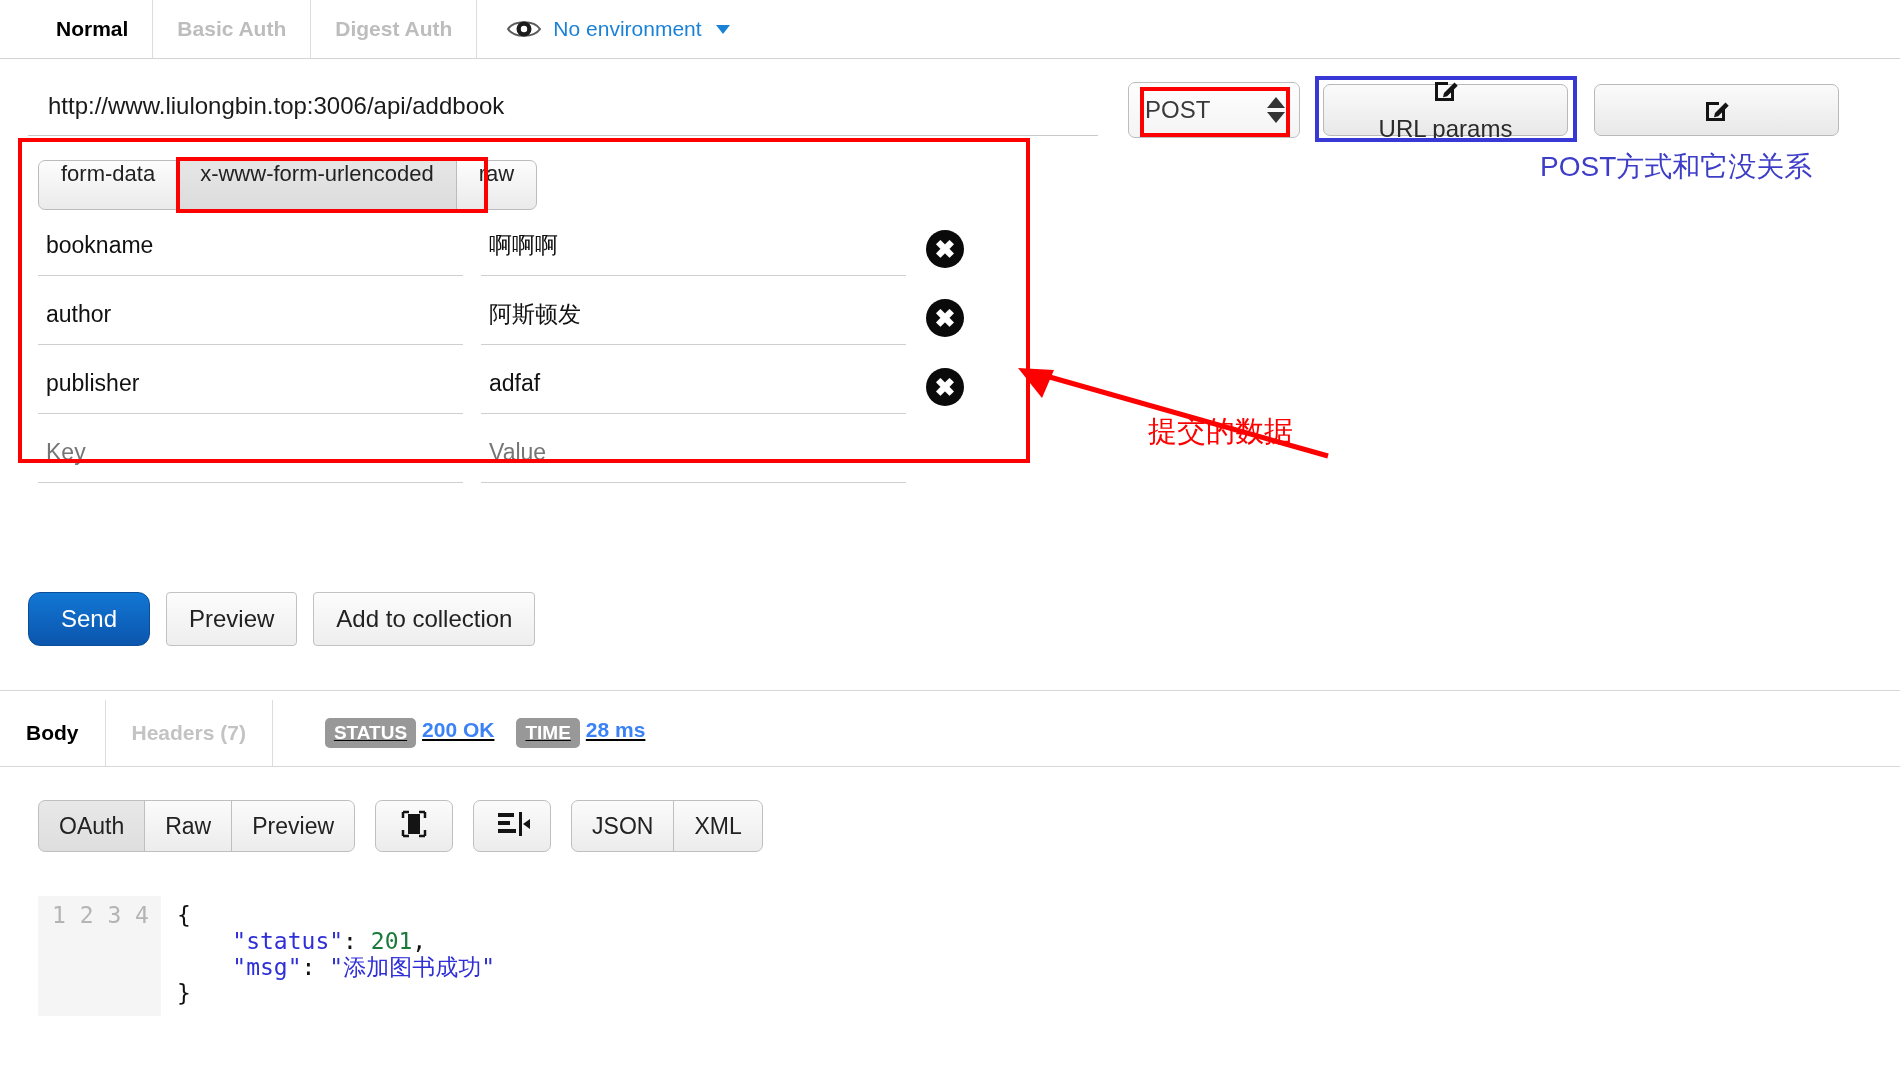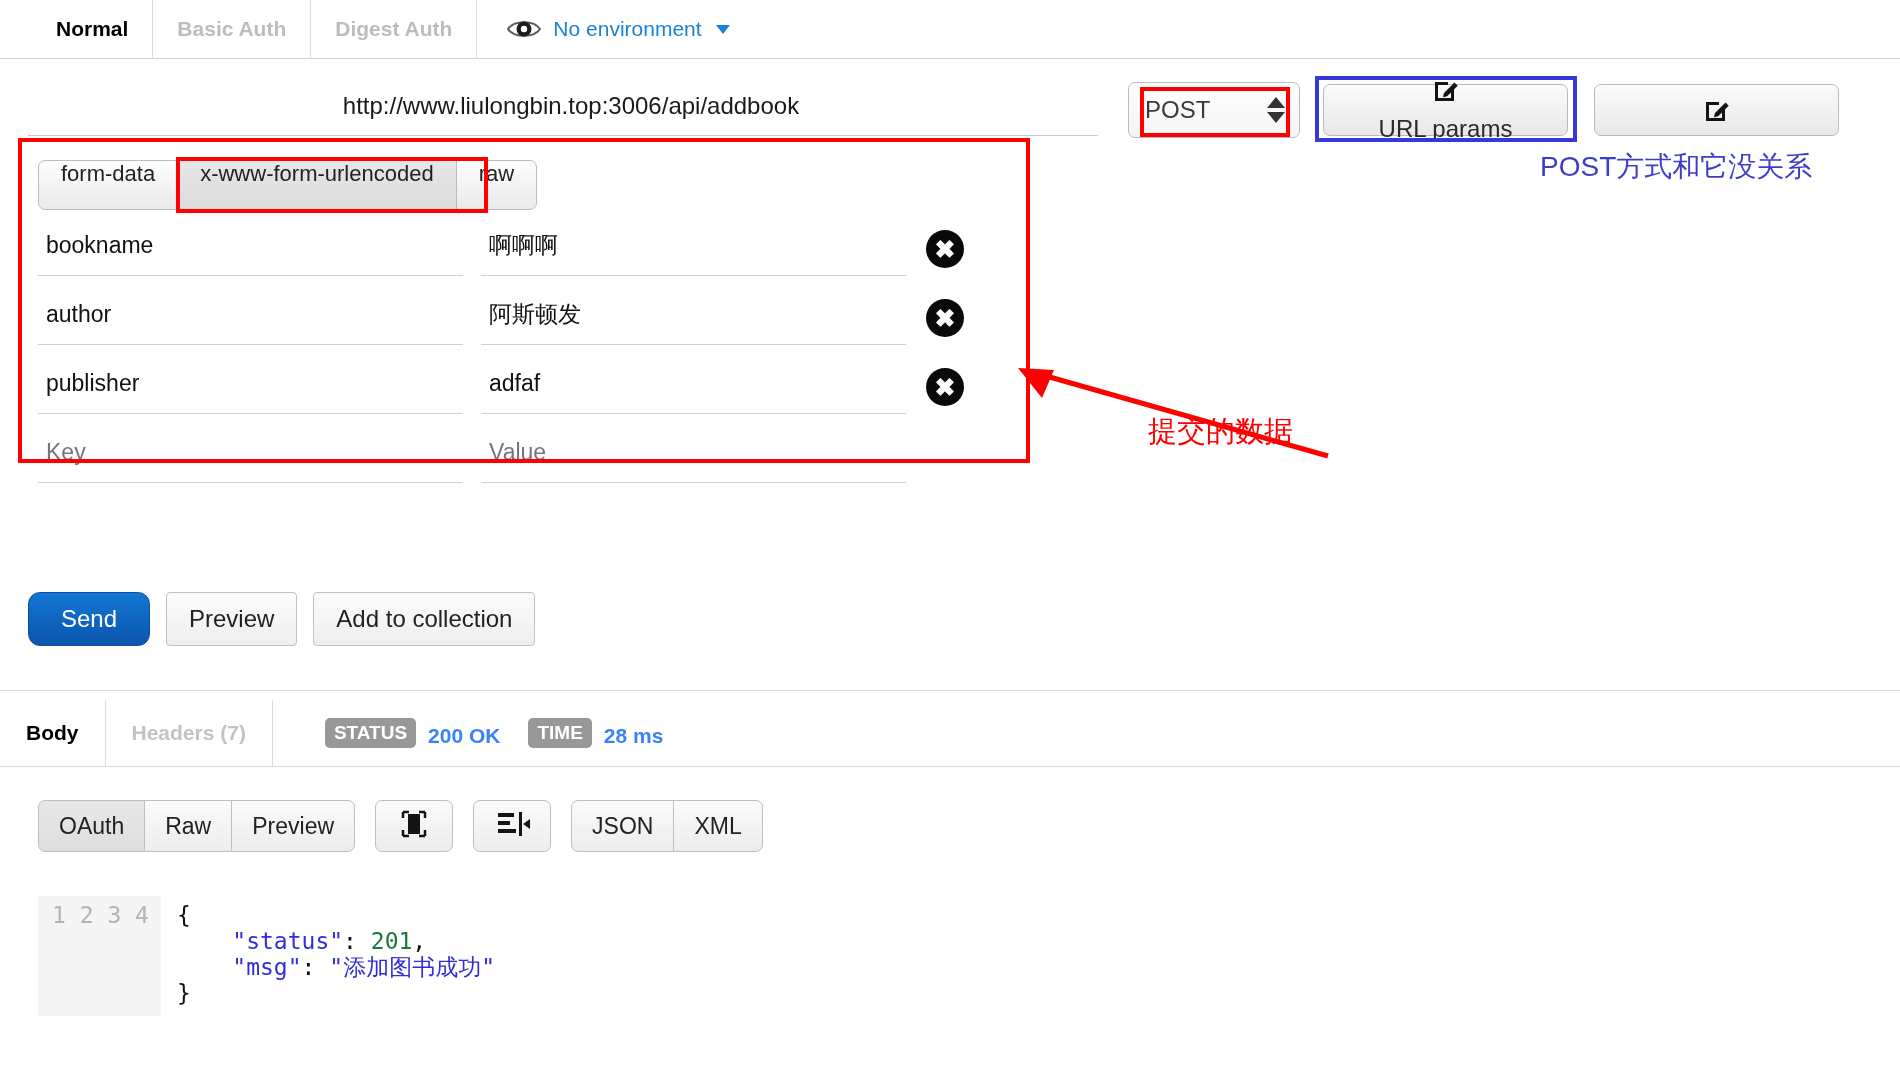--- a/index.html
+++ b/index.html
@@ -51,21 +51,20 @@
   
   .urlrow { position: absolute; left: 0; top: 82px; width: 1900px; height: 62px; }
   .url-input {
     position: absolute; left: 28px; top: 0;
     width: 1070px; height: 54px;
     border: none; border-bottom: 1px solid #c9c9c9;
     font-size: 24px; color: #1a1a1a;
     background: transparent; outline: none;
     padding: 0 4px 6px 20px;
     font-family: "Liberation Sans", sans-serif;
-    text-align: center;
   }
   .method-wrap {
     position: absolute; left: 1128px; top: 0;
     width: 172px; height: 56px;
     border: 1px solid #bdbdbd; border-radius: 7px;
     background: linear-gradient(#fefefe, #f4f4f4);
     display: flex; align-items: center;
   }
   .method-text { font-size: 24px; color:#3a3a3a; padding-left: 16px; flex:1; }
   .spinner { display: flex; flex-direction: column; gap: 4px; padding-right: 14px; }
@@ -183,21 +182,21 @@
   .hr-mid { position: absolute; left: 0; top: 690px; width: 1900px; height: 1px; background: #d8d8d8; }
 
   
   .resbar { position: absolute; left: 0; top: 700px; width: 1900px; height: 66px; display:flex; align-items:center; }
   .res-tab {
     height: 66px; display:flex; align-items:center; justify-content:center;
     padding: 0 26px; font-size: 21px; font-weight: bold;
     border-right: 1px solid #dcdcdc; cursor:pointer;
   }
   .res-tab.dim { color: #c3c3c3; }
-  .res-meta { display:flex; align-items:flex-end; gap: 12px; padding-left: 52px; }
+  .res-meta { display:flex; align-items:flex-start; gap: 6px; padding-left: 52px; text-decoration: underline; }
   .pill {
     background: #989898; color: #fff; font-size: 19px; font-weight: bold;
     border-radius: 5px; padding: 4px 9px;
   }
   .meta-val { font-size: 21px; font-weight: bold; color:#3b82f6; margin-right: 16px; }
   .hr-res { position: absolute; left:0; top: 766px; width: 1900px; height: 1px; background: #d8d8d8; }
 
   
   .fmtbar { position: absolute; left: 38px; top: 800px; display: flex; align-items: center; gap: 20px; }
   .seg-group { display: flex; }

